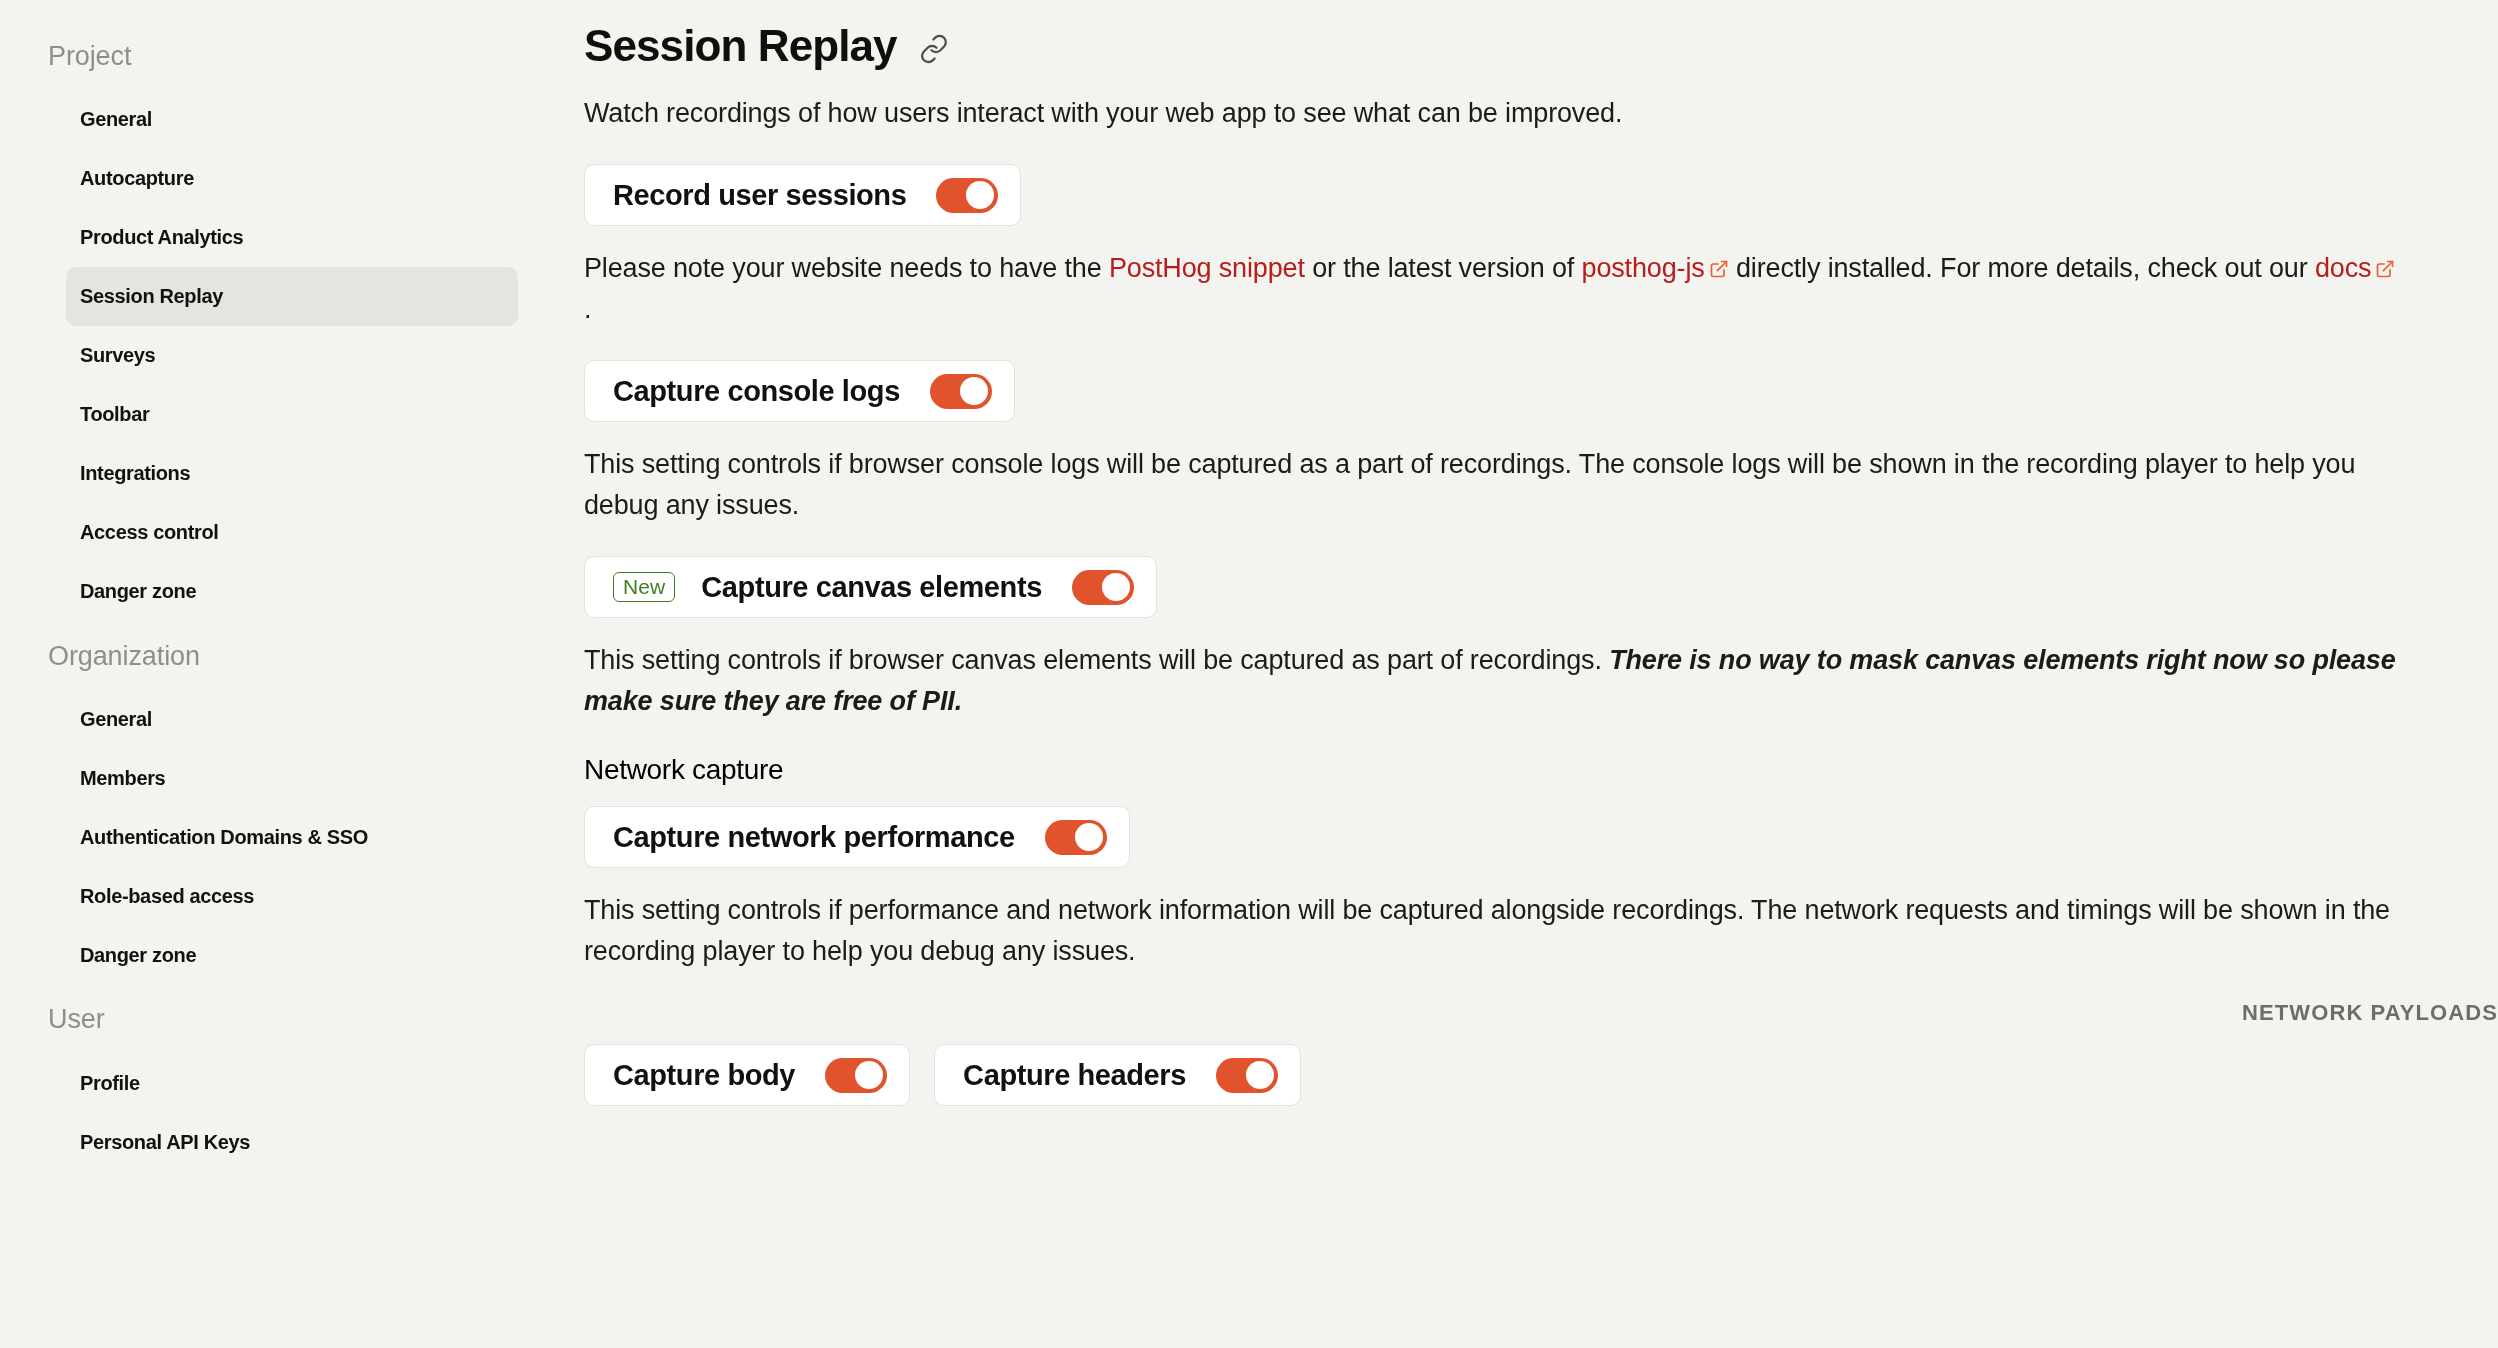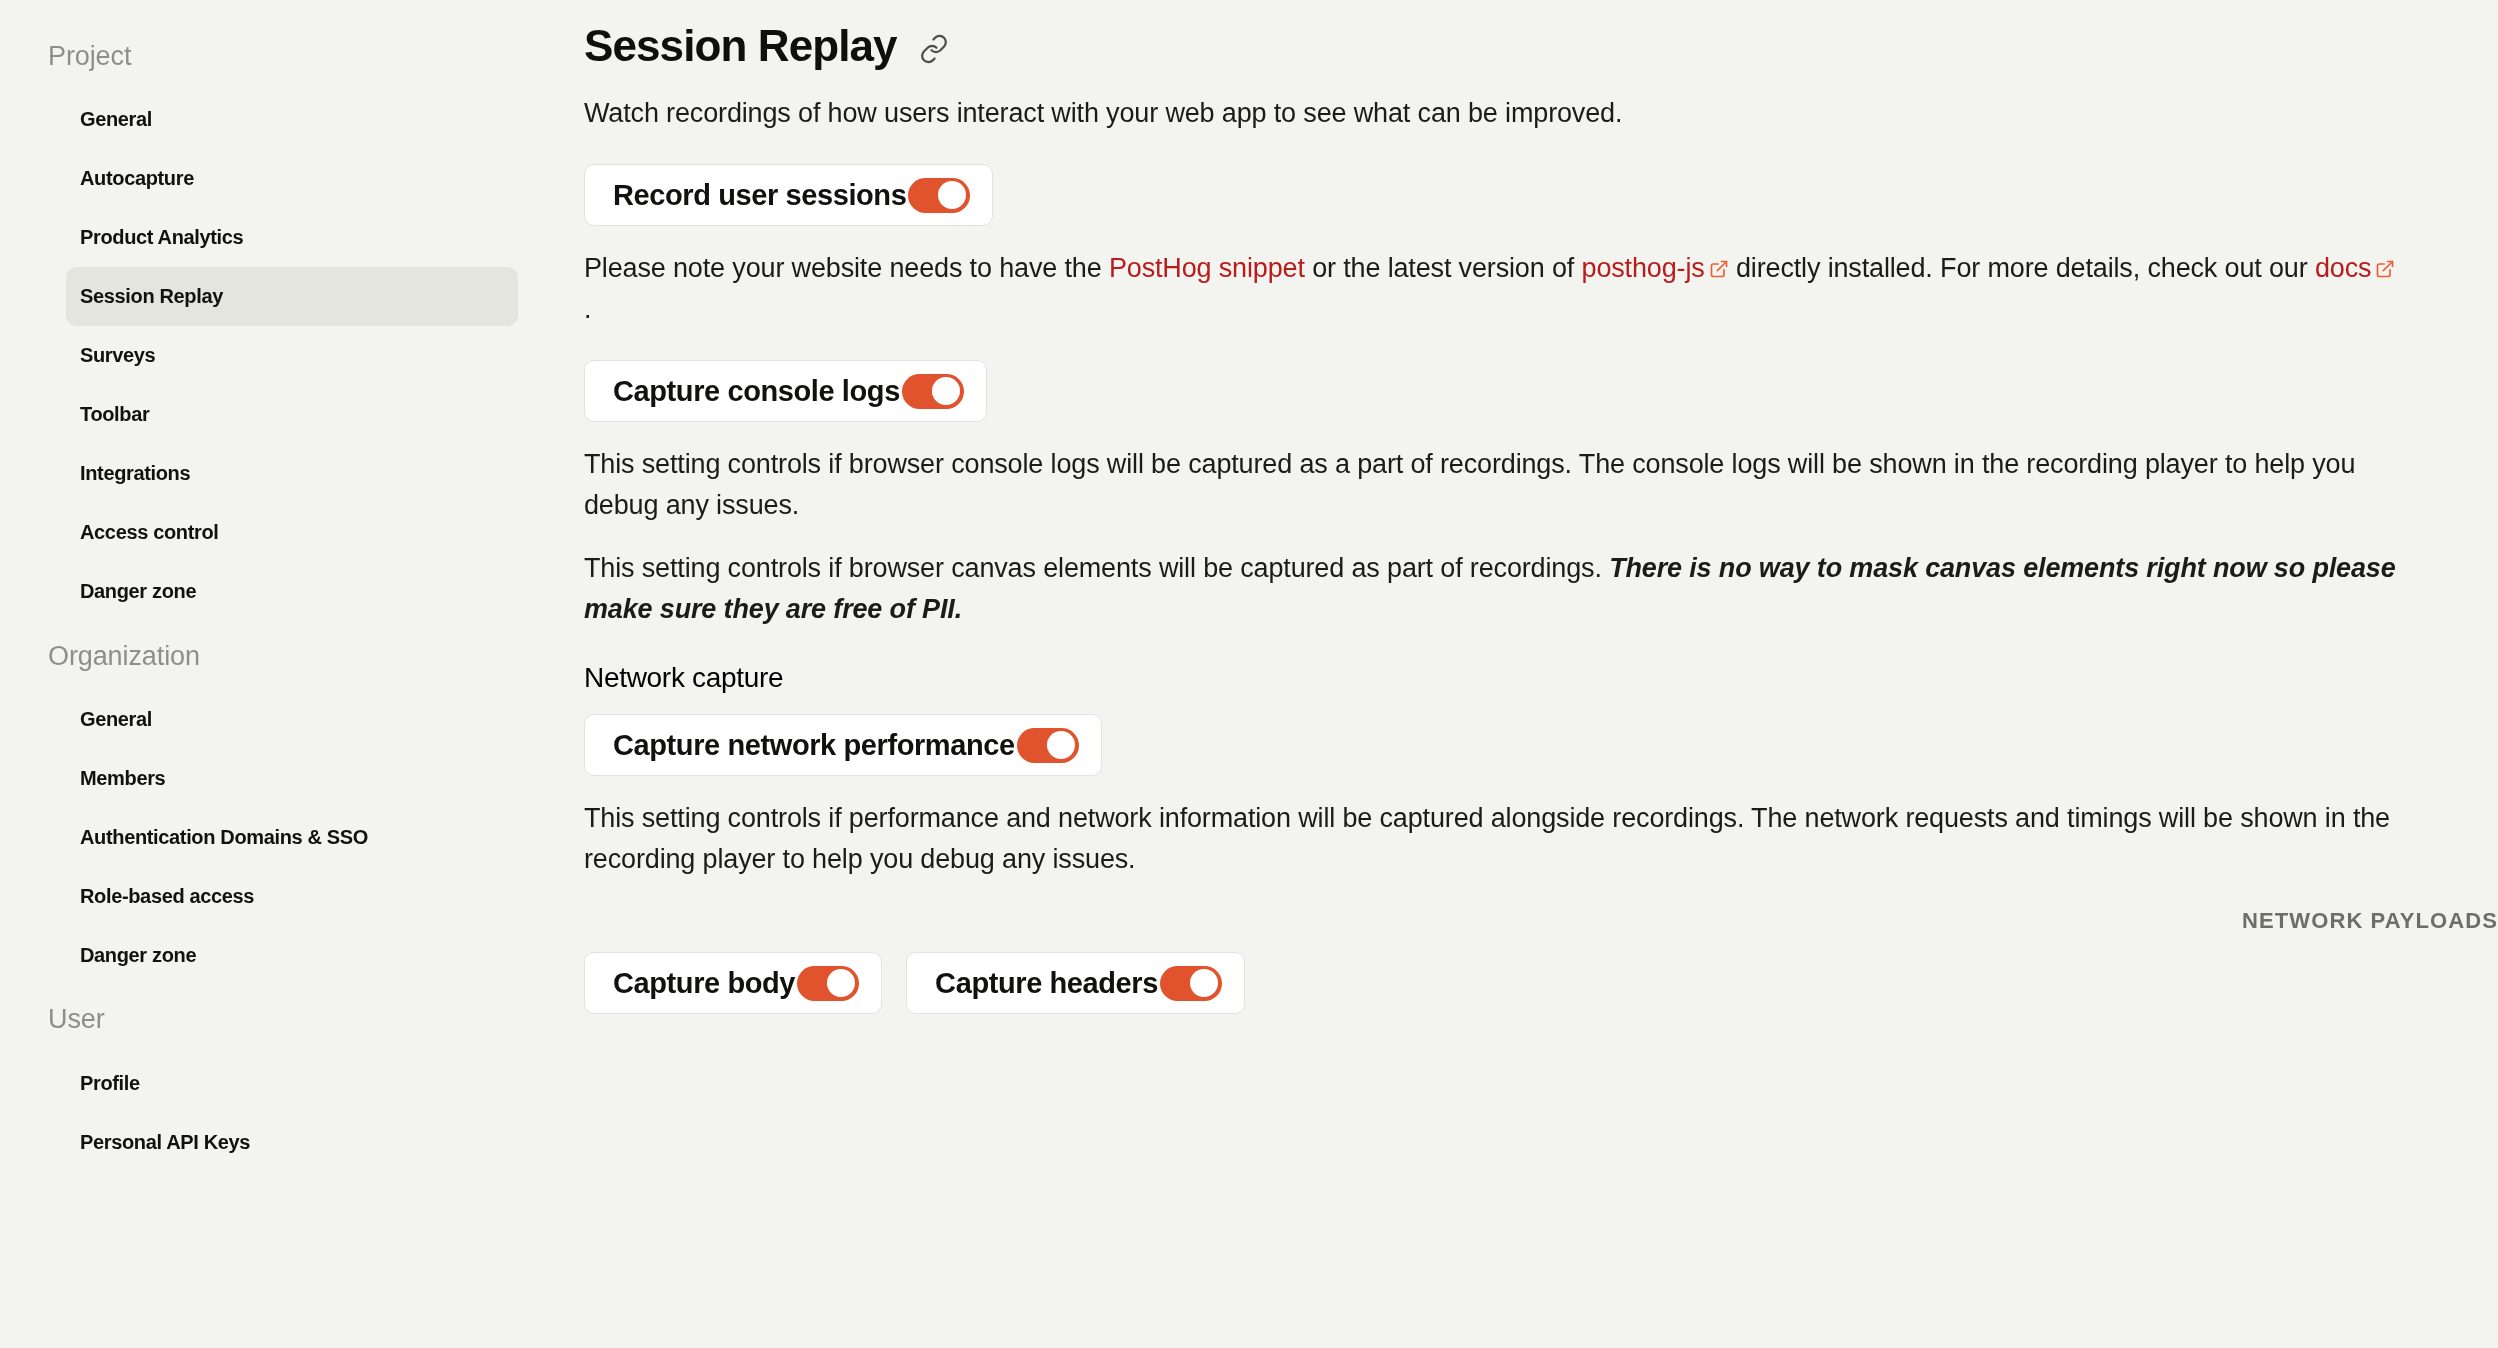--- a/index.html
+++ b/index.html
@@ -133,21 +133,21 @@
 
   
   .card-row {
     display: flex;
     align-items: center;
     gap: 24px;
   }
   .toggle-card {
     display: inline-flex;
     align-items: center;
-    gap: 2px;
+    gap: 30px;
     background: #ffffff;
     border: 1px solid #e3e3dc;
     border-radius: 10px;
     padding: 14px 22px 14px 28px;
     height: 62px;
     cursor: pointer;
     width: max-content;
   }
   .toggle-card .tc-label {
     font-size: 29px;
@@ -311,20 +311,29 @@
     <div class="card-row mt-card">
       <div class="toggle-card">
         <span class="tc-label">Capture console logs</span>
         <span class="switch">
             <span class="knob"></span>
           </span>
       </div>
     </div>
     <p class="para mt-para">This setting controls if browser console logs will be captured as a part of recordings. The console logs will be shown in the recording player to help you debug any issues.</p>
 
+    <div class="card-row mt-card">
+      <div class="toggle-card">
+        <span class="badge-new">New</span>
+        <span class="tc-label">Capture canvas elements</span>
+        <span class="switch">
+            <span class="knob"></span>
+          </span>
+      </div>
+    </div>
     <p class="para mt-para"><span>This setting controls if browser canvas elements will be captured as part of recordings. </span><span class="emph">There is no way to mask canvas elements right now so please make sure they are free of PII.</span></p>
 
     <div class="section-head">Network capture</div>
 
     <div class="card-row">
       <div class="toggle-card">
         <span class="tc-label">Capture network performance</span>
         <span class="switch">
             <span class="knob"></span>
           </span>

